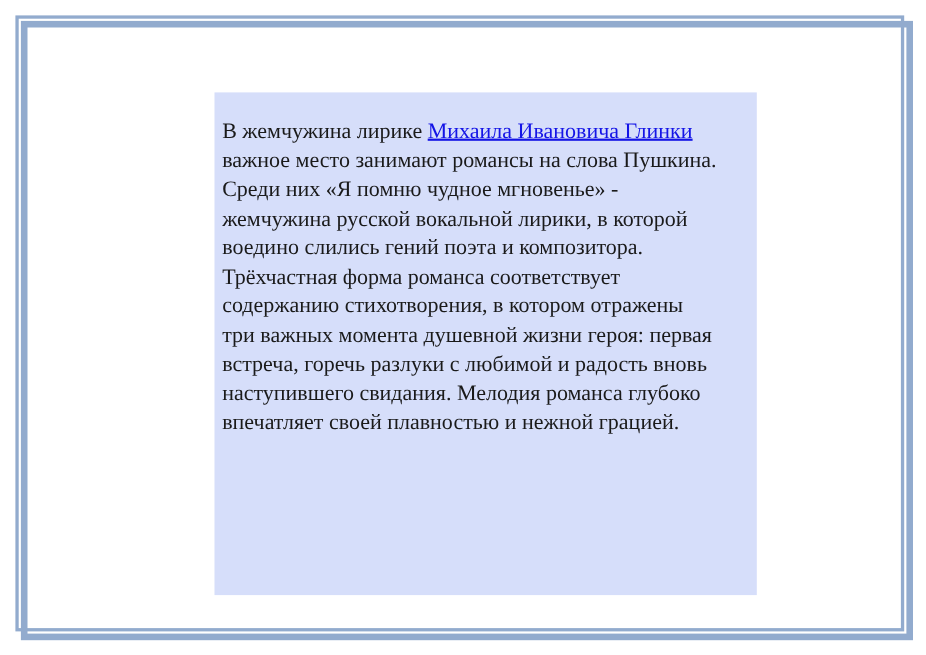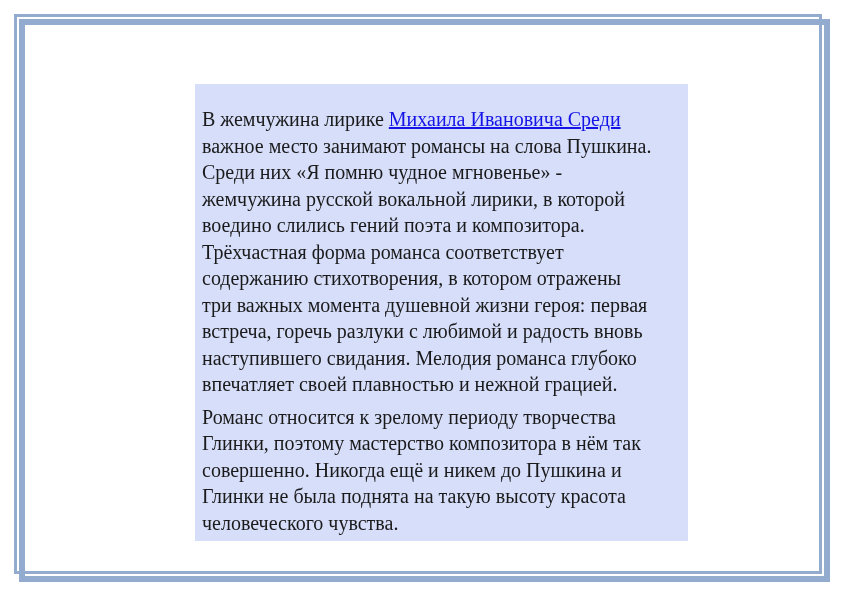--- a/index.html
+++ b/index.html
@@ -70,28 +70,24 @@
     text-decoration: underline;
     cursor: pointer;
   }
 </style>
 </head>
 <body>
 
 <div class="slide">
   <div class="frame frame-thin"></div>
   <div class="frame frame-thick"></div>
-  <div class="textbox"><p class="para"><span>В жемчужина лирике </span><a class="hyperlink">Михаила Ивановича Среди</a><span>
+  <div class="textbox"><p class="para"><span>В жемчужина лирике </span><a class="hyperlink">Михаила Ивановича Глинки</a><span>
 важное место занимают романсы на слова Пушкина.
 Среди них «Я помню чудное мгновенье» -
 жемчужина русской вокальной лирики, в которой
 воедино слились гений поэта и композитора.
 Трёхчастная форма романса соответствует
 содержанию стихотворения, в котором отражены
 три важных момента душевной жизни героя: первая
 встреча, горечь разлуки с любимой и радость вновь
 наступившего свидания. Мелодия романса глубоко
-впечатляет своей плавностью и нежной грацией.</span></p><p class="para para2">Романс относится к зрелому периоду творчества
-Глинки, поэтому мастерство композитора в нём так
-совершенно. Никогда ещё и никем до Пушкина и
-Глинки не была поднята на такую высоту красота
-человеческого чувства.</p></div>
+впечатляет своей плавностью и нежной грацией.</span></p></div>
 </div>
 
 </body></html>

